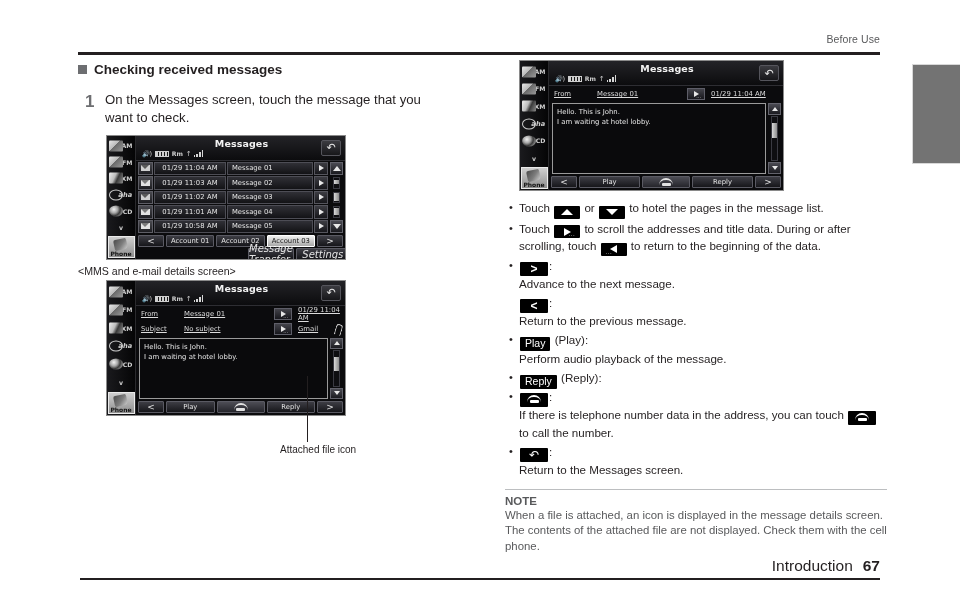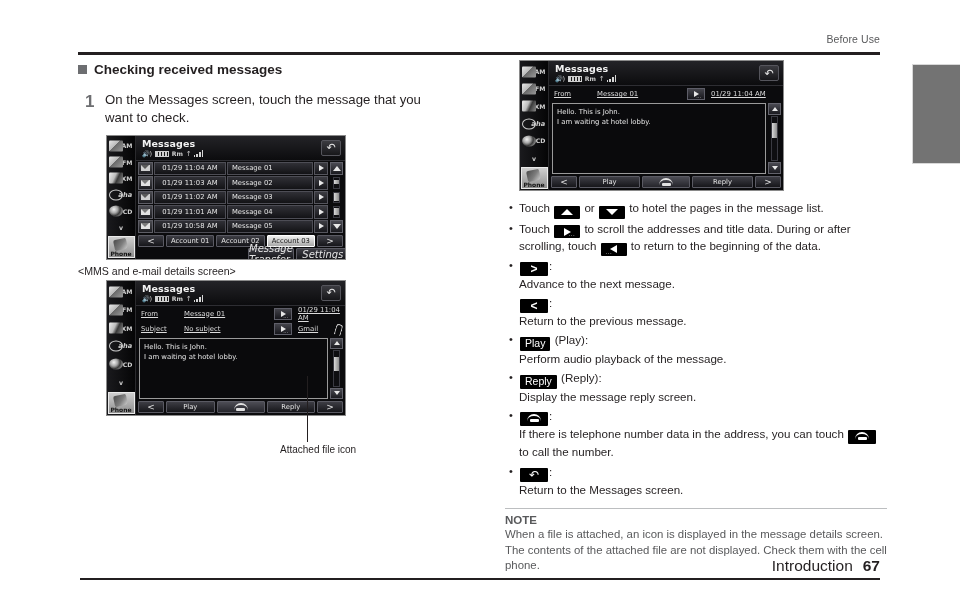--- a/index.html
+++ b/index.html
@@ -196,20 +196,21 @@
     position: relative;
     padding: 3px 4px 2px 6px;
     background: linear-gradient(to bottom,#232327,#0c0c0e);
     border-bottom: 1px solid #2e2e33;
     min-height: 25px;
   }
   .dev-title .t {
     font-size: 9.5px; font-weight: bold; color: #f2f2f2;
     line-height: 1.05;
     letter-spacing: .1px;
+    text-align: center;
   }
   .dev-title .status {
     display: flex; align-items: center; gap: 3px;
     margin-top: 1px;
     font-size: 6px; color: #d0d0d0;
   }
   .st-spk { font-size: 6.5px; letter-spacing: -.5px; }
   .st-batt {
     width: 14px; height: 6px;
     border: 1px solid #cfcfcf;
@@ -935,21 +936,20 @@
       <div class="bul" style="margin-bottom:0;">
         <span class="dot">•</span>
         <span class="txt"><span class="key txt">Play</span><span> (Play):</span></span>
       </div>
       <div class="sub">Perform audio playback of the message.</div>
 
       <div class="bul" style="margin-bottom:0;">
         <span class="dot">•</span>
         <span class="txt"><span class="key txt">Reply</span><span> (Reply):</span></span>
       </div>
-      <div class="sub">Display the message reply screen.</div>
 
       <div class="bul" style="margin-bottom:0;">
         <span class="dot">•</span>
         <span class="txt"><span class="key md">
               <span class="ph"></span>
             </span><span>:</span></span>
       </div>
       <div class="sub"><span>If there is telephone number data in the address, you can touch </span><span class="key md">
             <span class="ph"></span>
           </span><span> to call the number.</span></div>

